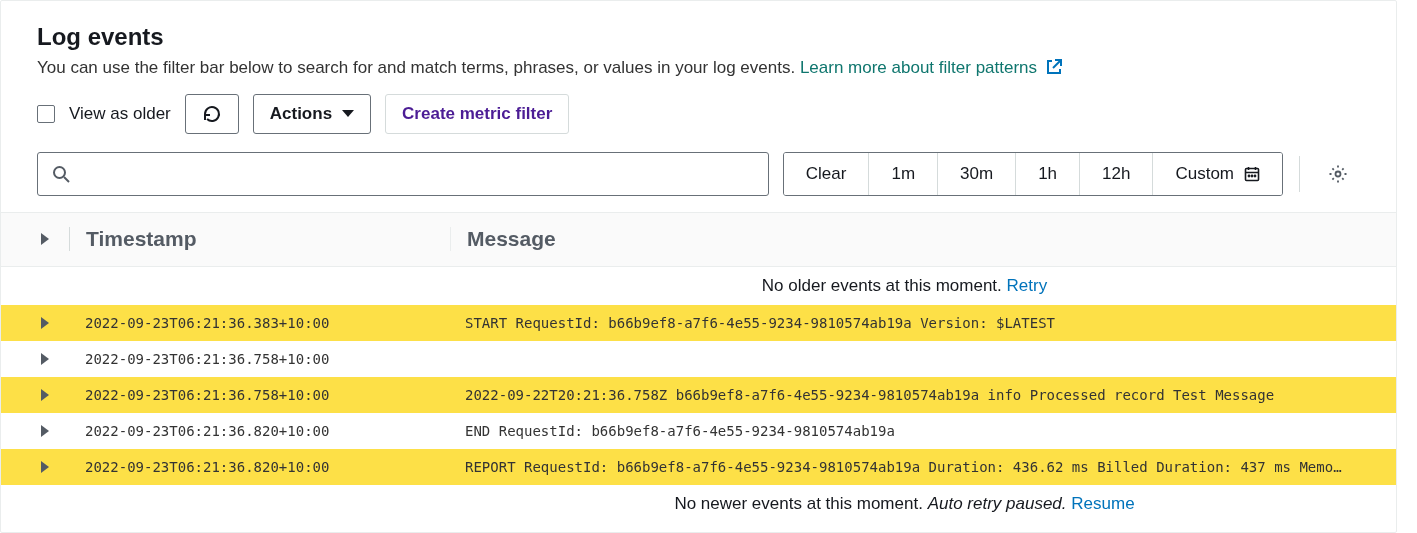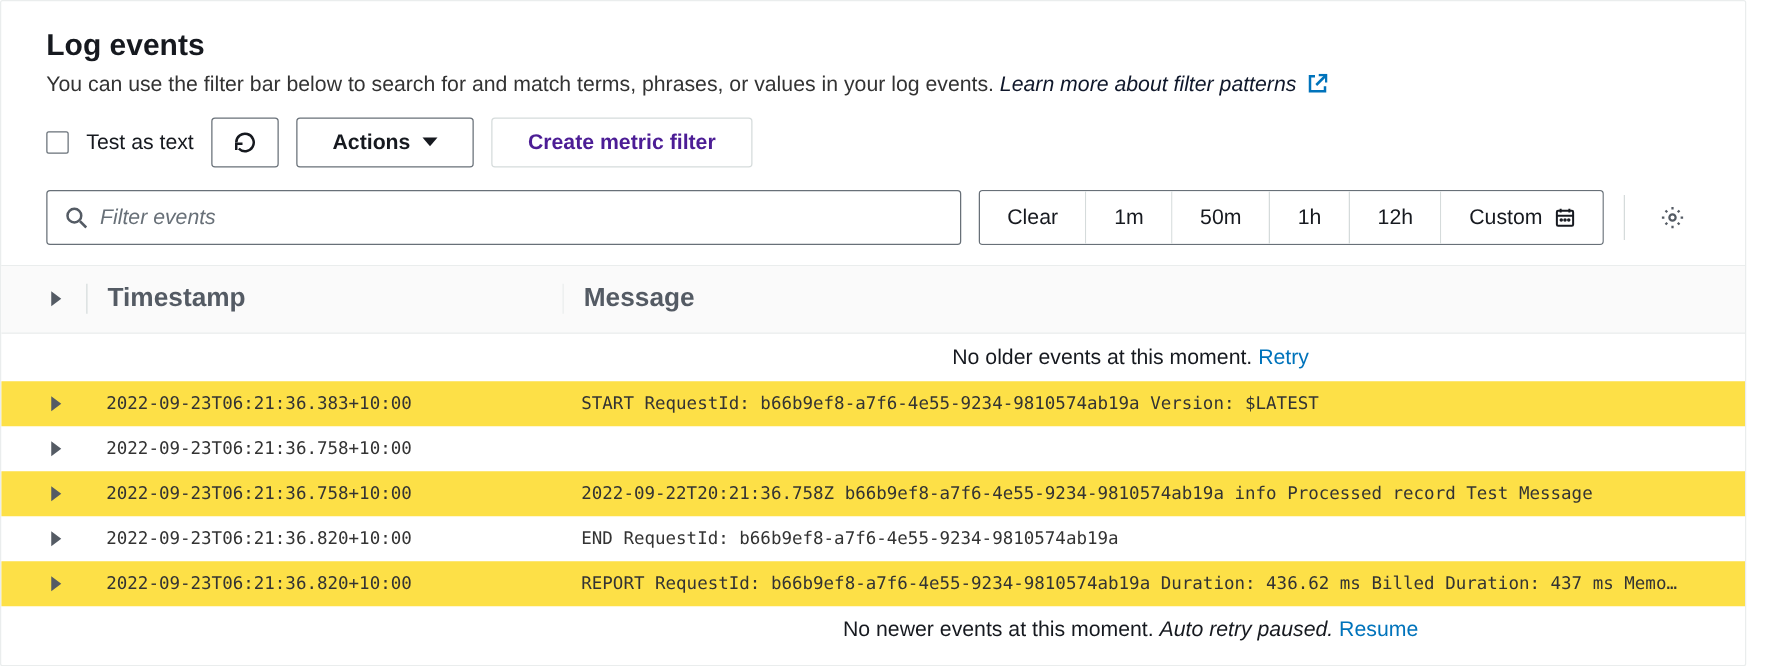--- a/index.html
+++ b/index.html
@@ -1,27 +1,27 @@
 <!DOCTYPE html>
 <html><head>
   <meta charset="utf-8">
   <style>
     * { box-sizing: border-box; margin: 0; padding: 0; }
     html, body { width: 1417px; height: 533px; font-family: "Amazon Ember", "Helvetica Neue", Arial, sans-serif; background: #fff; color: #16191f; }
     .panel { width: 1397px; height: 533px; border: 1px solid #eaeded; border-radius: 2px; background: #fff; display: flex; flex-direction: column; }
     .header { padding: 22px 36px 10px 36px; }
     .title { font-size: 24px; font-weight: 700; line-height: 1.2; }
     .subtitle { font-size: 17px; color: #333; margin-top: 4px; line-height: 1.4; }
-    .subtitle a { color: #0f172a; text-decoration: none; font-style: italic; }
+    .subtitle a { color: #0f766e; text-decoration: none; }
     .ext-icon { display: inline-block; vertical-align: -2px; margin-left: 4px; }
 
     .toolbar { padding: 4px 36px 10px 36px; display: flex; align-items: center; gap: 14px; }
     .chk { width: 18px; height: 18px; border: 1.5px solid #687078; border-radius: 2px; display: inline-block; flex: 0 0 auto; }
     .chklabel { font-size: 17px; color: #16191f; }
-    .btn { height: 40px; border: 1.5px solid #687078; border-radius: 3px; background: #fff; font-size: 17px; color: #16191f; display: inline-flex; align-items: center; justify-content: center; gap: 10px; padding: 0 28px; cursor: pointer; font-weight:600;}
+    .btn { height: 40px; border: 1.5px solid #687078; border-radius: 3px; background: #fff; font-size: 17px; color: #16191f; display: inline-flex; align-items: center; justify-content: center; gap: 10px; padding: 0 16px; cursor: pointer; font-weight:600;}
     .btn.icononly { width: 54px; padding: 0; }
     .btn.disabled { border-color: #d5dbdb; color: #4c1d95; cursor: default; font-weight:600; }
     .caret-down { width: 0; height: 0; border-left: 6px solid transparent; border-right: 6px solid transparent; border-top: 7px solid #16191f; }
 
     .filterbar { padding: 8px 36px 16px 36px; display: flex; align-items: stretch; gap: 14px; }
     .search { flex: 1; min-width: 200px; border: 1.5px solid #687078; border-radius: 3px; height: 44px; display: flex; align-items: center; padding: 0 14px; gap: 10px; }
     .search input { border: none; outline: none; font-size: 17px; flex: 1; color: #16191f; font-style: italic; background: transparent; }
     .search input::placeholder { color: #687078; font-style: italic; }
     .segmented { display: flex; border: 1.5px solid #687078; border-radius: 3px; height: 44px; overflow: hidden; }
     .segmented button { border: none; background: #fff; font-size: 17px; color: #16191f; padding: 0 22px; border-right: 1px solid #d5dbdb; display: flex; align-items: center; gap: 10px; cursor: pointer; font-family: inherit; }
@@ -61,21 +61,21 @@
       <span>You can use the filter bar below to search for and match terms, phrases, or values in your log events. </span><a href="#"><span>Learn more about filter patterns</span>&nbsp;<span class="ext-icon"><svg width="16" height="16" viewBox="0 0 16 16" fill="none" stroke="#0073bb" stroke-width="2">
               <path d="M6 2H2v12h12v-4"></path>
               <path d="M9 1h6v6"></path>
               <path d="M15 1L7 9"></path>
             </svg></span></a>
     </div>
   </div>
 
   <div class="toolbar">
     <span class="chk"></span>
-    <span class="chklabel">Test as text</span>
+    <span class="chklabel">View as older</span>
     <button class="btn icononly" title="Refresh">
       <span>
           <svg width="20" height="20" viewBox="0 0 20 20" fill="none" stroke="#16191f" stroke-width="2">
             <path d="M3 10a7 7 0 1 1 2.05 4.95"></path>
             <path d="M3 16v-5h5"></path>
           </svg>
         </span>
     </button>
     <button class="btn">
       <span>Actions</span>
@@ -87,31 +87,30 @@
   </div>
 
   <div class="filterbar">
     <div class="search">
       <span>
           <svg width="18" height="18" viewBox="0 0 18 18" fill="none" stroke="#545b64" stroke-width="2">
             <circle cx="7.5" cy="7.5" r="5.5"></circle>
             <path d="M12 12l5 5"></path>
           </svg>
         </span>
-      <input type="text" placeholder="Filter events" style="">
     </div>
     <div class="segmented">
       <button>
           <span>Clear</span>
         </button>
       <button>
           <span>1m</span>
         </button>
       <button>
-          <span>50m</span>
+          <span>30m</span>
         </button>
       <button>
           <span>1h</span>
         </button>
       <button>
           <span>12h</span>
         </button>
       <button>
         <span>Custom</span>
         <span>

